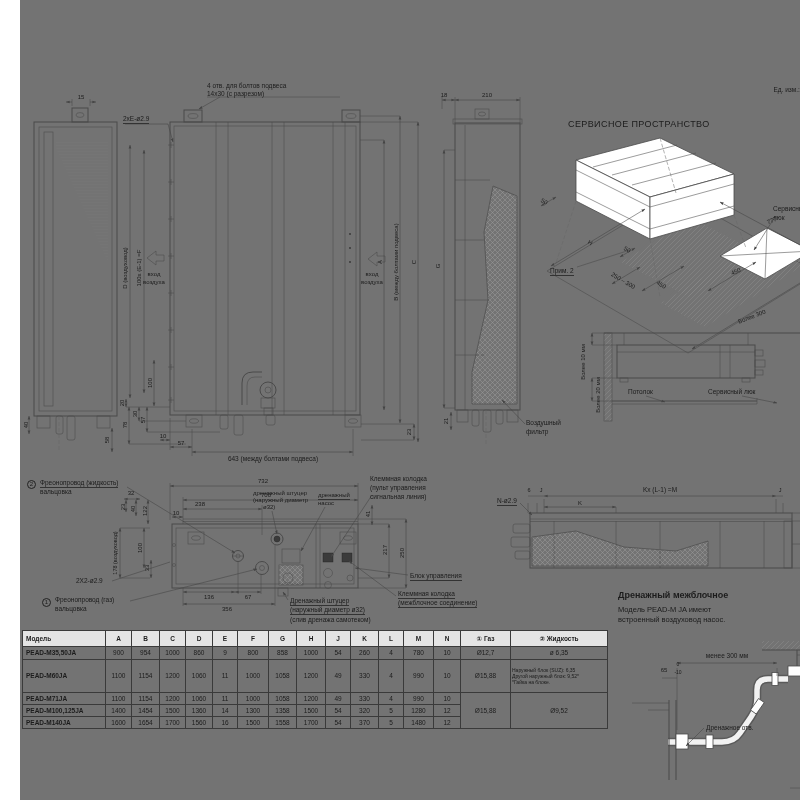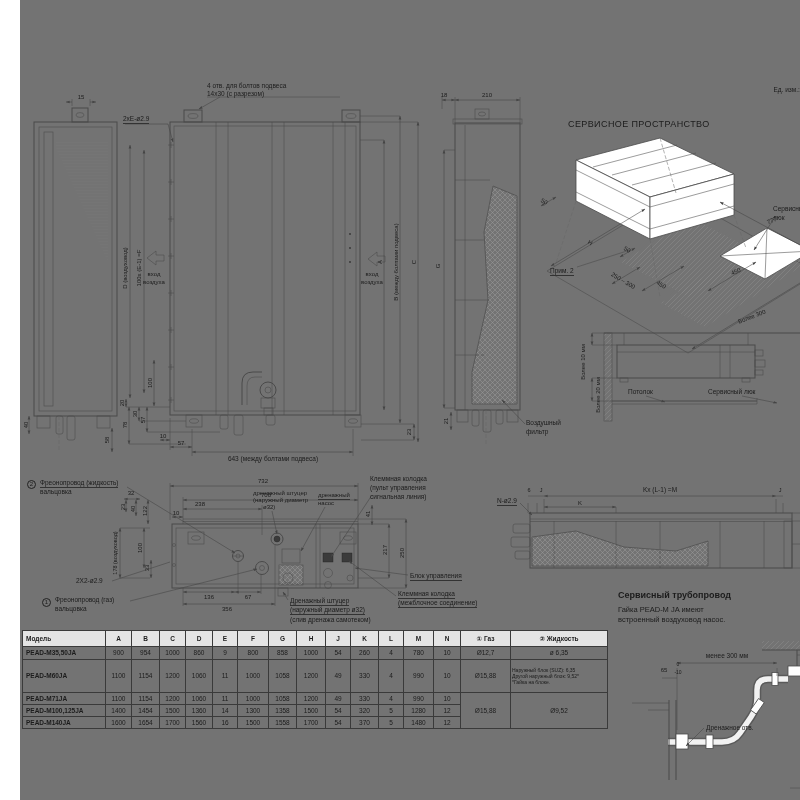--- a/index.html
+++ b/index.html
@@ -400,22 +400,22 @@
 <div class="l f65 u" style="left:477px;top:497px;">N-ø2.9</div>
 <div class="c f55" style="left:509px;top:490px;">6</div>
 <div class="c f55" style="left:521px;top:490px;">J</div>
 <div class="c f65" style="left:640px;top:490px;">Kx (L-1) =M</div>
 <div class="c f6" style="left:560px;top:503px;">K</div>
 <div class="c f55" style="left:760px;top:490px;">J</div>
 <div class="v f6" style="left:789px;top:517px;">11</div>
 <div class="v f6" style="left:789px;top:532px;">112</div>
 <div class="v f6" style="left:789px;top:556px;">112</div>
 
-<div class="l f9 b" style="left:598px;top:590px;">Сервисный трубопровод</div>
-<div class="l" style="left:598px;top:606px;font-size:7.5px;">Гайка PEAD-M JA имеют</div>
+<div class="l f9 b" style="left:598px;top:590px;">Дренажный межблочное</div>
+<div class="l" style="left:598px;top:606px;font-size:7.5px;">Модель PEAD-M JA имеют</div>
 <div class="l" style="left:598px;top:616px;font-size:7.5px;">встроенный воздуховод насос.</div>
 <div class="c f65" style="left:707px;top:656px;">менее 300 мм</div>
 <div class="c f6" style="left:644px;top:670px;">65</div>
 <div class="c f5" style="left:658px;top:665px;">0</div>
 <div class="c f5" style="left:658px;top:673px;">-10</div>
 <div class="l f65" style="left:686px;top:724px;">Дренажное отв.</div>
 <div class="v f65" style="left:795px;top:723px;">менее 700 мм</div>
 
 <table id="dims-table">
   <colgroup>

